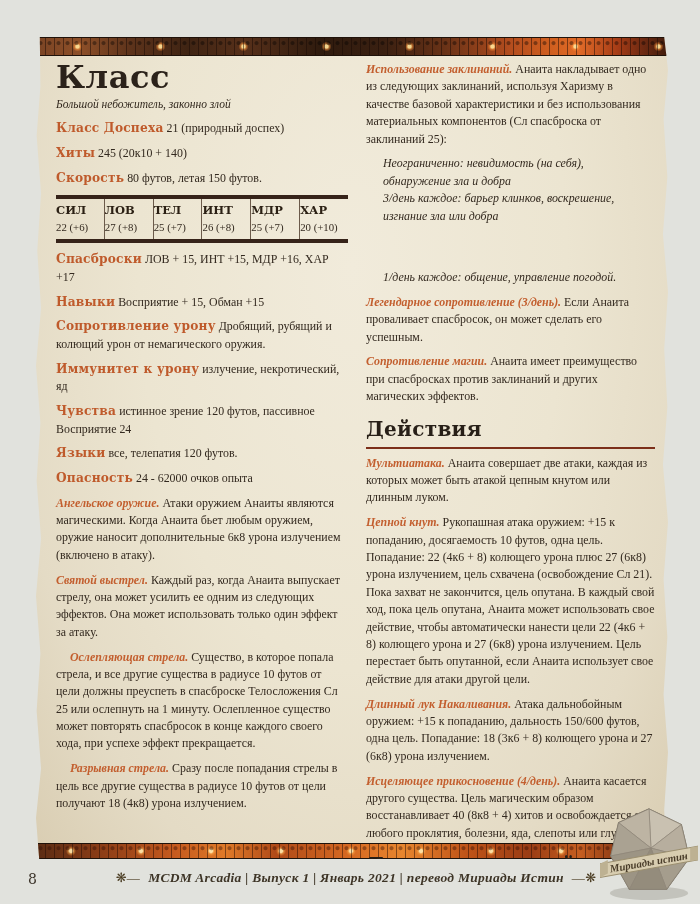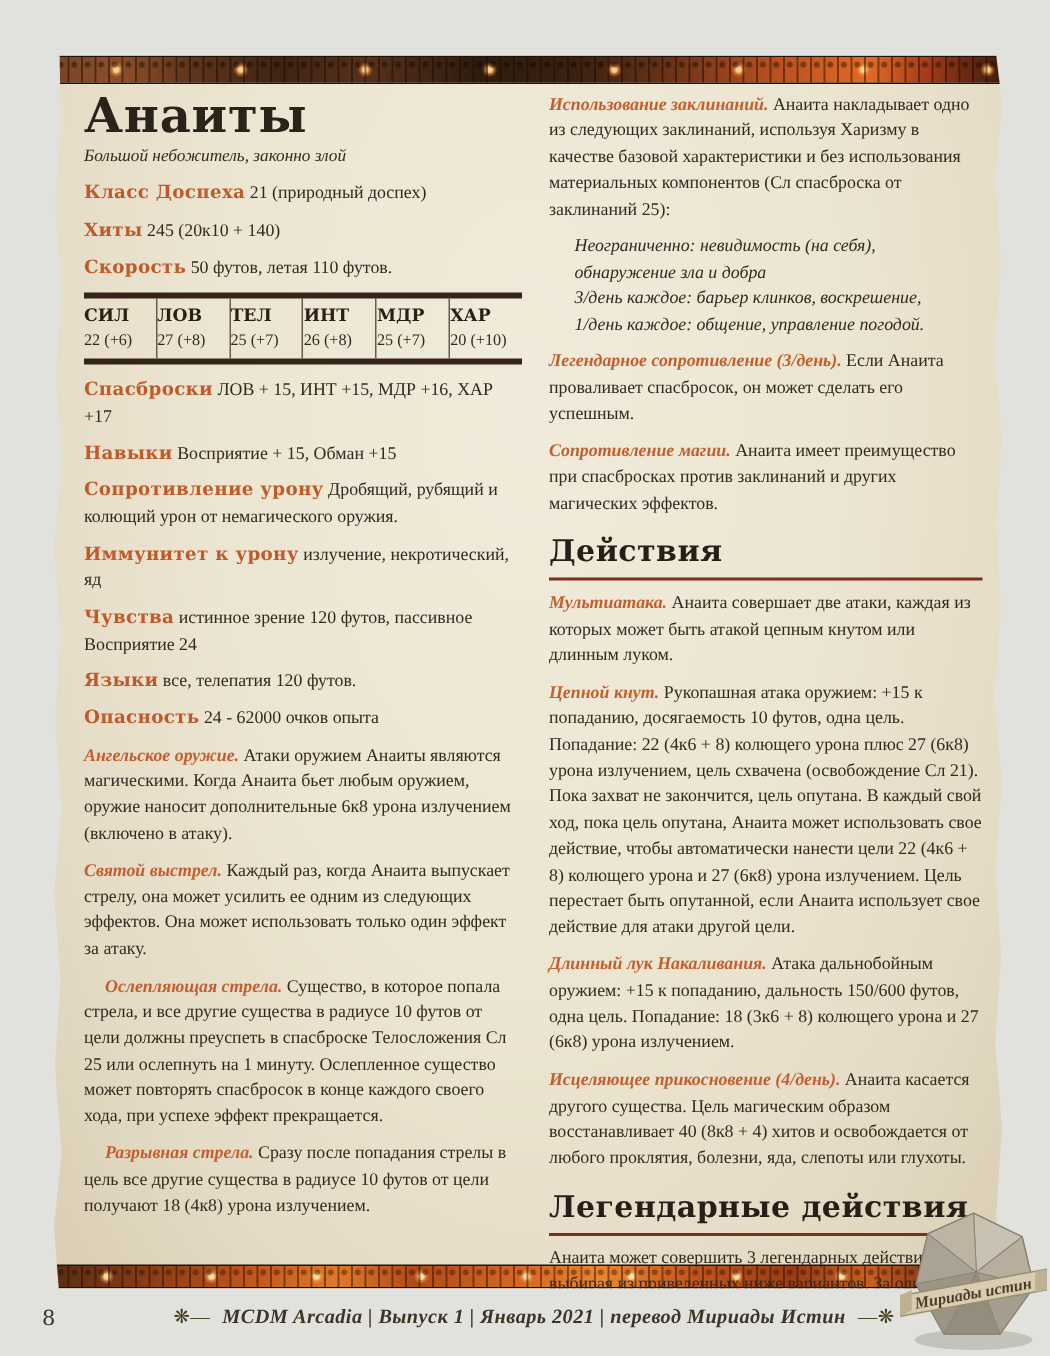--- a/index.html
+++ b/index.html
@@ -60,21 +60,21 @@
     border-top:4px solid #362319;border-bottom:4px solid #362319;
   }
   .abl{flex:1;text-align:left;padding:3px 0 4px 0;border-right:1px solid #6b5a4a;}
   .abl:last-child{border-right:none;}
   .abl .nm{font-family:"DejaVu Serif", serif;font-weight:bold;font-size:11.5px;color:#2b2014;display:block;}
   .abl .sc{font-size:10.8px;color:#33291f;display:block;margin-top:1px;}
   p.trait{margin:0 0 7.5px 0;}
   p.trait.indent{text-indent:14px;}
   .tname{font-style:italic;font-weight:bold;color:#c35f2f;}
   .spell-line{font-style:italic;margin-left:17px;}
-  .spell-line.last{margin-bottom:7.5px;}
+  .spell-line.last{margin-bottom:7.5px;margin-top:44px;}
   h2.section{
     font-family:"DejaVu Serif", serif;font-weight:bold;font-size:20px;
     color:#271f17;margin:9px 0 6px 0;padding-bottom:3px;
     border-bottom:2px solid #7c2f1a;letter-spacing:.3px;
   }
   .footer{position:absolute;left:0;right:0;top:868px;height:30px;color:#3a3228;}
   .page-num{position:absolute;left:28px;top:3px;font-size:14px;font-family:"DejaVu Serif", serif;}
   .credit{
     position:absolute;left:12px;right:0;top:2px;text-align:center;
     font-style:italic;font-weight:bold;font-size:13.5px;letter-spacing:.3px;
@@ -84,26 +84,26 @@
   .logo{position:absolute;right:2px;bottom:0;width:98px;height:100px;z-index:6;}
 </style>
 </head>
 <body>
 
 <div class="paper">
   <div class="strip top"></div>
   <div class="strip bottom"></div>
 
   <div class="col col-left">
-    <h1 class="title">Анаиты</h1>
+    <h1 class="title">Класс</h1>
     <p class="subtitle">Большой небожитель, законно злой</p>
 
     <p class="stat"><span class="lbl">Класс Доспеха</span> <span>21 (природный доспех)</span></p>
     <p class="stat"><span class="lbl">Хиты</span> <span>245 (20к10 + 140)</span></p>
-    <p class="stat"><span class="lbl">Скорость</span> <span>50 футов, летая 110 футов.</span></p>
+    <p class="stat"><span class="lbl">Скорость</span> <span>80 футов, летая 150 футов.</span></p>
 
     <div class="abilities">
       <div class="abl">
           <span class="nm">СИЛ</span>
           <span class="sc">22 (+6)</span>
         </div>
       <div class="abl">
           <span class="nm">ЛОВ</span>
           <span class="sc">27 (+8)</span>
         </div>
@@ -139,20 +139,21 @@
     <p class="trait indent"><span class="tname">Ослепляющая стрела.</span> <span>Существо, в которое попала стрела, и все другие существа в радиусе 10 футов от цели должны преуспеть в спасброске Телосложения Сл 25 или ослепнуть на 1 минуту. Ослепленное существо может повторять спасбросок в конце каждого своего хода, при успехе эффект прекращается.</span></p>
     <p class="trait indent"><span class="tname">Разрывная стрела.</span> <span>Сразу после попадания стрелы в цель все другие существа в радиусе 10 футов от цели получают 18 (4к8) урона излучением.</span></p>
 
   </div>
 
   <div class="col col-right">
     <p class="trait"><span class="tname">Использование заклинаний.</span> <span>Анаита накладывает одно из следующих заклинаний, используя Харизму в качестве базовой характеристики и без использования материальных компонентов (Сл спасброска от заклинаний 25):</span></p>
     <div class="spell-line">Неограниченно: невидимость (на себя),</div>
     <div class="spell-line">обнаружение зла и добра</div>
     <div class="spell-line">3/день каждое: барьер клинков, воскрешение,</div>
+    <div class="spell-line">изгнание зла или добра</div>
     <div class="spell-line last">1/день каждое: общение, управление погодой.</div>
 
     <p class="trait"><span class="tname">Легендарное сопротивление (3/день).</span> <span>Если Анаита проваливает спасбросок, он может сделать его успешным.</span></p>
     <p class="trait"><span class="tname">Сопротивление магии.</span> <span>Анаита имеет преимущество при спасбросках против заклинаний и других магических эффектов.</span></p>
 
     <h2 class="section">Действия</h2>
     <p class="trait"><span class="tname">Мультиатака.</span> <span>Анаита совершает две атаки, каждая из которых может быть атакой цепным кнутом или длинным луком.</span></p>
     <p class="trait"><span class="tname">Цепной кнут.</span> <span>Рукопашная атака оружием: +15 к попаданию, досягаемость 10 футов, одна цель. Попадание: 22 (4к6 + 8) колющего урона плюс 27 (6к8) урона излучением, цель схвачена (освобождение Сл 21). Пока захват не закончится, цель опутана. В каждый свой ход, пока цель опутана, Анаита может использовать свое действие, чтобы автоматически нанести цели 22 (4к6 + 8) колющего урона и 27 (6к8) урона излучением. Цель перестает быть опутанной, если Анаита использует свое действие для атаки другой цели.</span></p>
     <p class="trait"><span class="tname">Длинный лук Накаливания.</span> <span>Атака дальнобойным оружием: +15 к попаданию, дальность 150/600 футов, одна цель. Попадание: 18 (3к6 + 8) колющего урона и 27 (6к8) урона излучением.</span></p>
     <p class="trait"><span class="tname">Исцеляющее прикосновение (4/день).</span> <span>Анаита касается другого существа. Цель магическим образом восстанавливает 40 (8к8 + 4) хитов и освобождается от любого проклятия, болезни, яда, слепоты или глухоты.</span></p>

